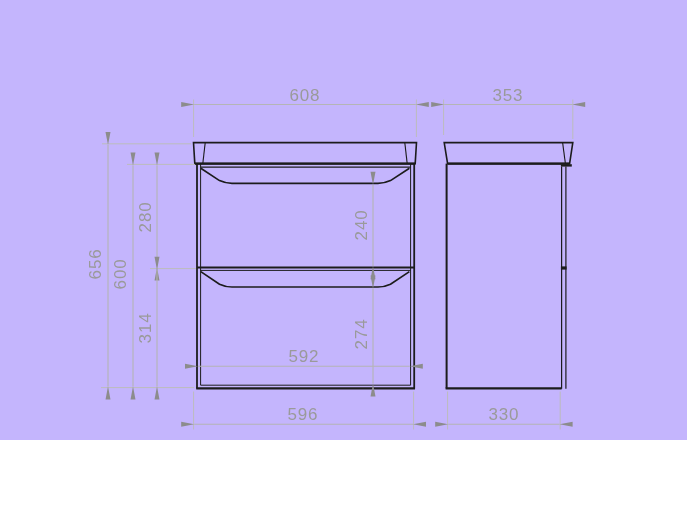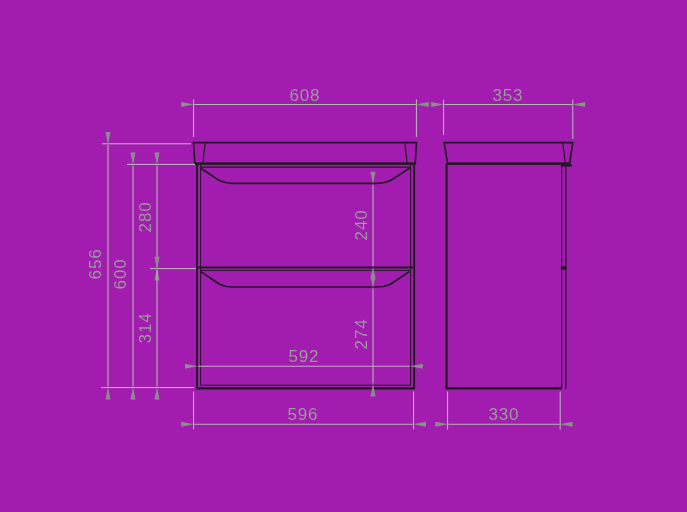--- a/index.html
+++ b/index.html
@@ -1,16 +1,16 @@
 <!DOCTYPE html>
 <html><head>
 <meta charset="utf-8">
 <style>
   html,body{margin:0;padding:0;background:#ffffff;}
-  .canvas{position:relative;width:687px;height:512px;background:#a21caf;overflow:hidden;
+  .canvas{position:relative;width:687px;height:440px;background:#c4b5fd;overflow:hidden;
           font-family:"Liberation Sans", sans-serif;}
   svg{position:absolute;left:0;top:0;}
   .dim-text{fill:#9a9a9a;font-family:"Liberation Sans", sans-serif;font-size:17px;
             font-weight:300;letter-spacing:0.8px;}
   .dim-line{stroke:#b5b5b5;stroke-width:1.1;fill:none;}
   .ext-line{stroke:#bcbcbc;stroke-width:1;fill:none;}
   .draw{stroke:#1c1c1c;fill:none;stroke-linecap:butt;}
 </style>
 </head>
 <body>

